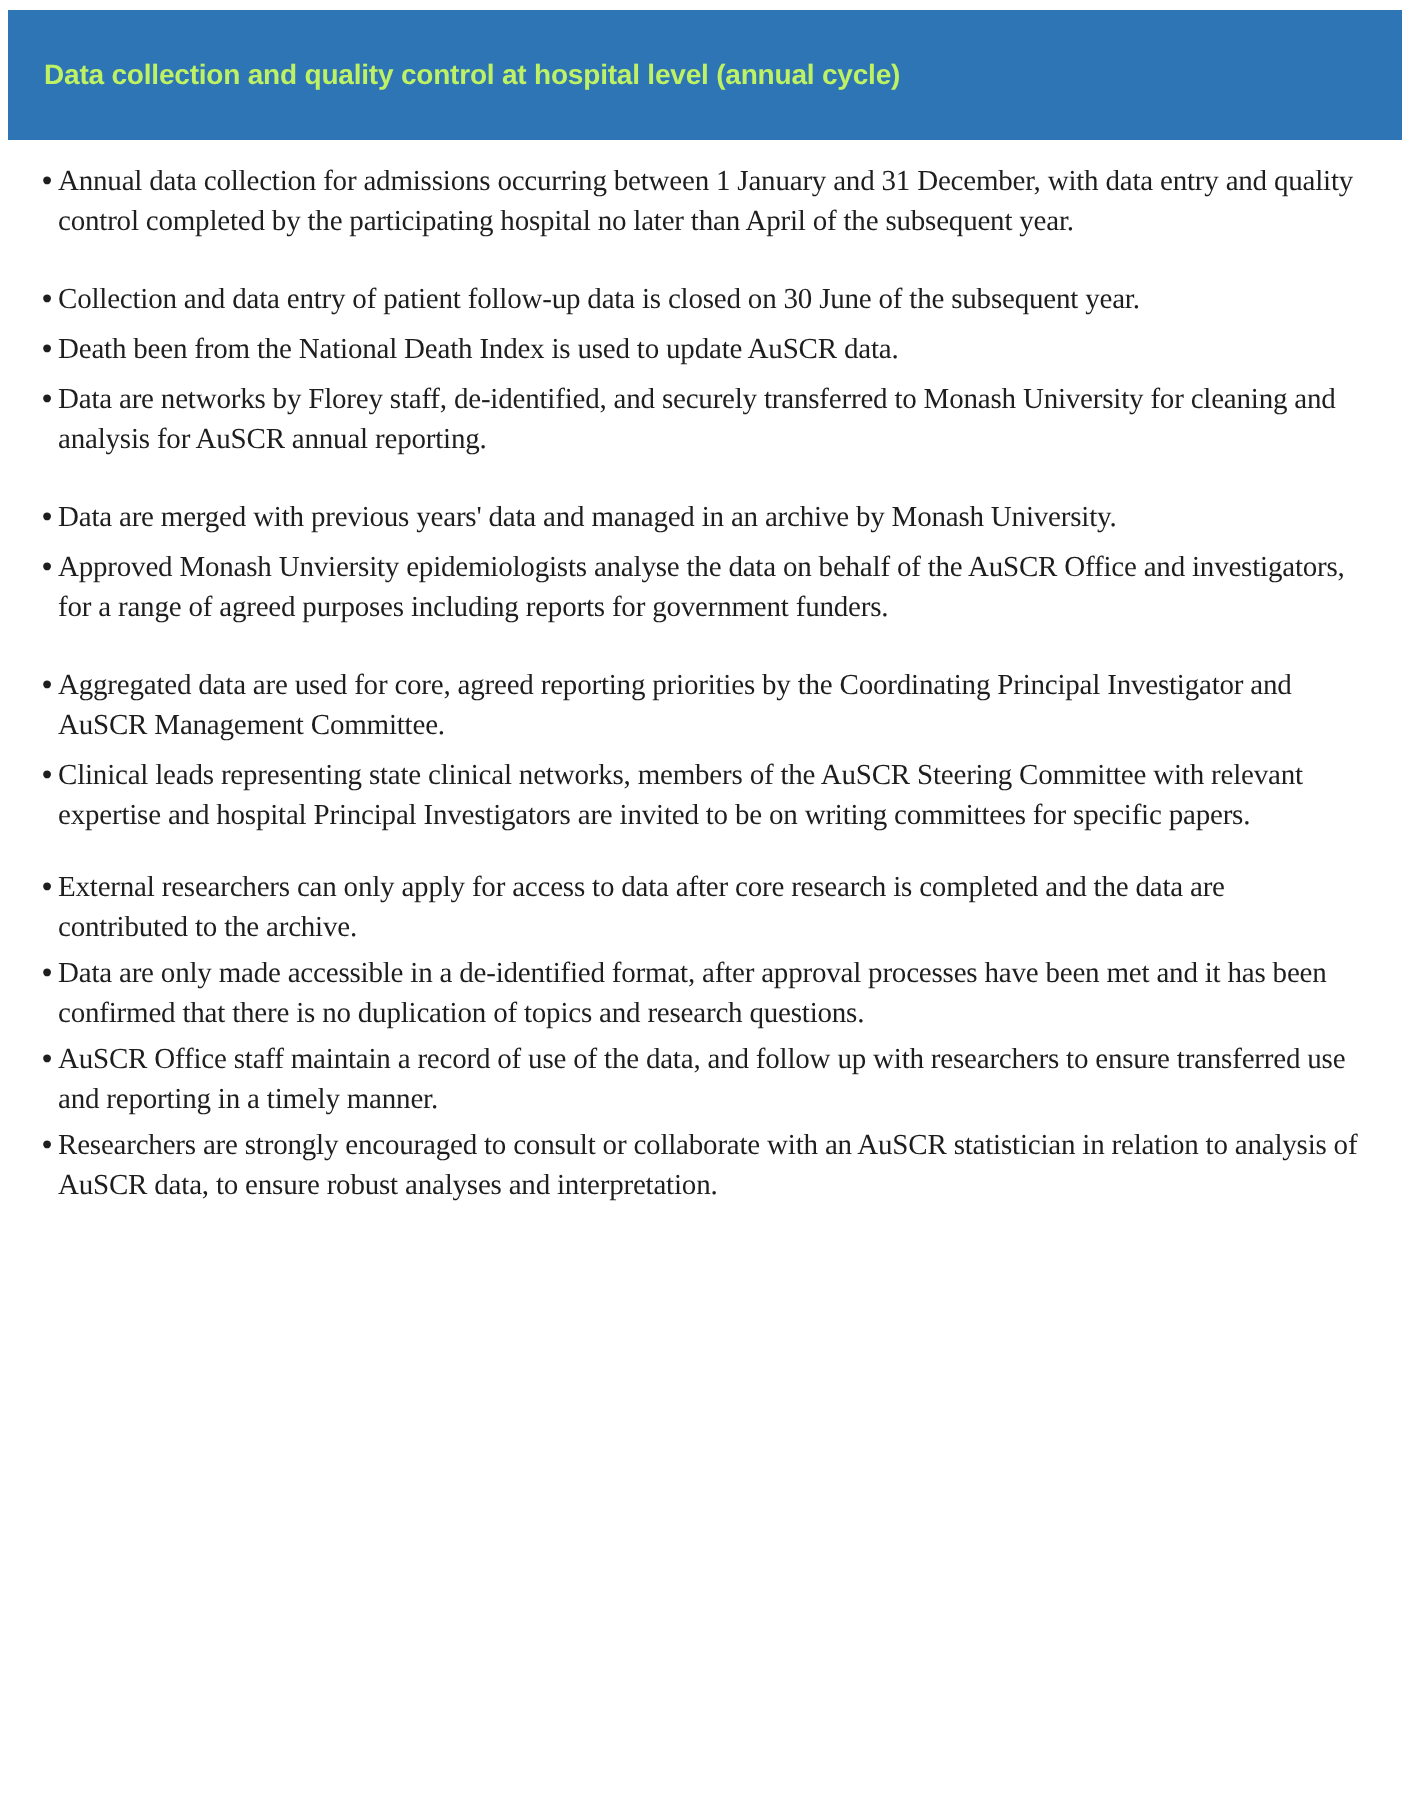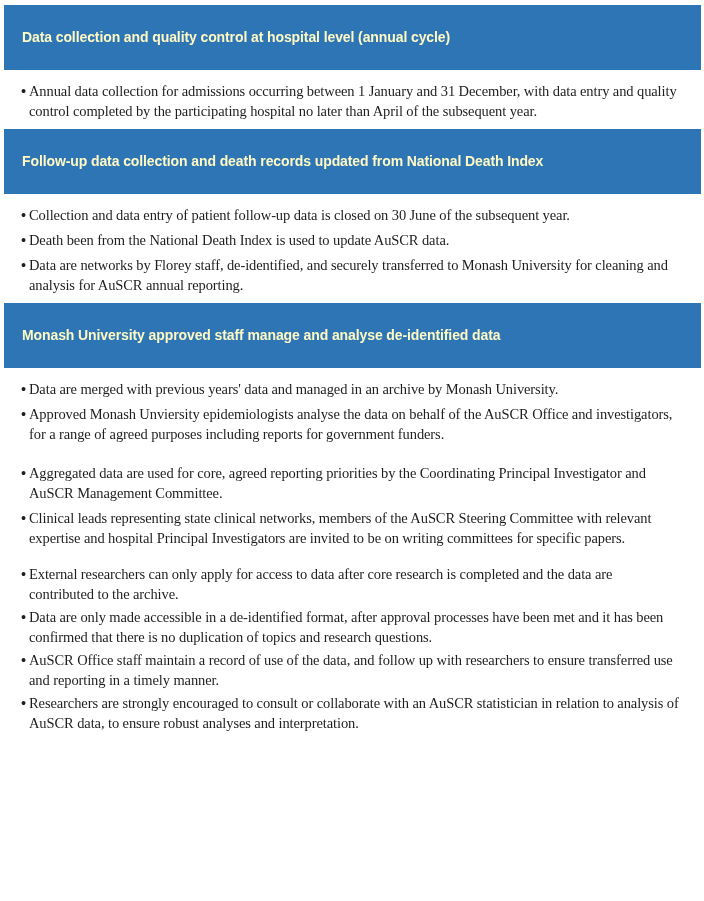--- a/index.html
+++ b/index.html
@@ -22,21 +22,21 @@
     margin: 0 3px 0 4px;
     height: 65px;
     background: #2E75B5;
     display: flex;
     align-items: center;
     padding: 0 18px;
     box-sizing: border-box;
   }
   .bar-title {
     margin: 0;
-    color: #fef9c3;
+    color: #bef264;
     font-size: 14px;
     font-weight: bold;
     letter-spacing: -0.1px;
     line-height: 17px;
   }
   ul.bullets {
     list-style: none;
     margin: 0;
     padding: 11px 24px 8px 21px;
   }
@@ -78,43 +78,37 @@
     </div>
     <ul class="bullets">
       <li class="bullet">
         <span class="dot">•</span>
         <span class="bullet-text">Annual data collection for admissions occurring between 1 January and 31 December, with data entry and quality control completed by the participating hospital no later than April of the subsequent year.</span>
       </li>
     </ul>
   </section>
 
   <section>
-    <div class="bar">
-      <h2 class="bar-title">Follow-up data collection and death records updated from National Death Index</h2>
-    </div>
     <ul class="bullets">
       <li class="bullet">
         <span class="dot">•</span>
         <span class="bullet-text">Collection and data entry of patient follow-up data is closed on 30 June of the subsequent year.</span>
       </li>
       <li class="bullet">
         <span class="dot">•</span>
         <span class="bullet-text">Death been from the National Death Index is used to update AuSCR data.</span>
       </li>
       <li class="bullet">
         <span class="dot">•</span>
         <span class="bullet-text">Data are networks by Florey staff, de-identified, and securely transferred to Monash University for cleaning and analysis for AuSCR annual reporting.</span>
       </li>
     </ul>
   </section>
 
   <section>
-    <div class="bar">
-      <h2 class="bar-title">Monash University approved staff manage and analyse de-identified data</h2>
-    </div>
     <ul class="bullets">
       <li class="bullet">
         <span class="dot">•</span>
         <span class="bullet-text">Data are merged with previous years' data and managed in an archive by Monash University.</span>
       </li>
       <li class="bullet">
         <span class="dot">•</span>
         <span class="bullet-text">Approved Monash Unviersity epidemiologists analyse the data on behalf of the AuSCR Office and investigators, for a range of agreed purposes including reports for government funders.</span>
       </li>
     </ul>

